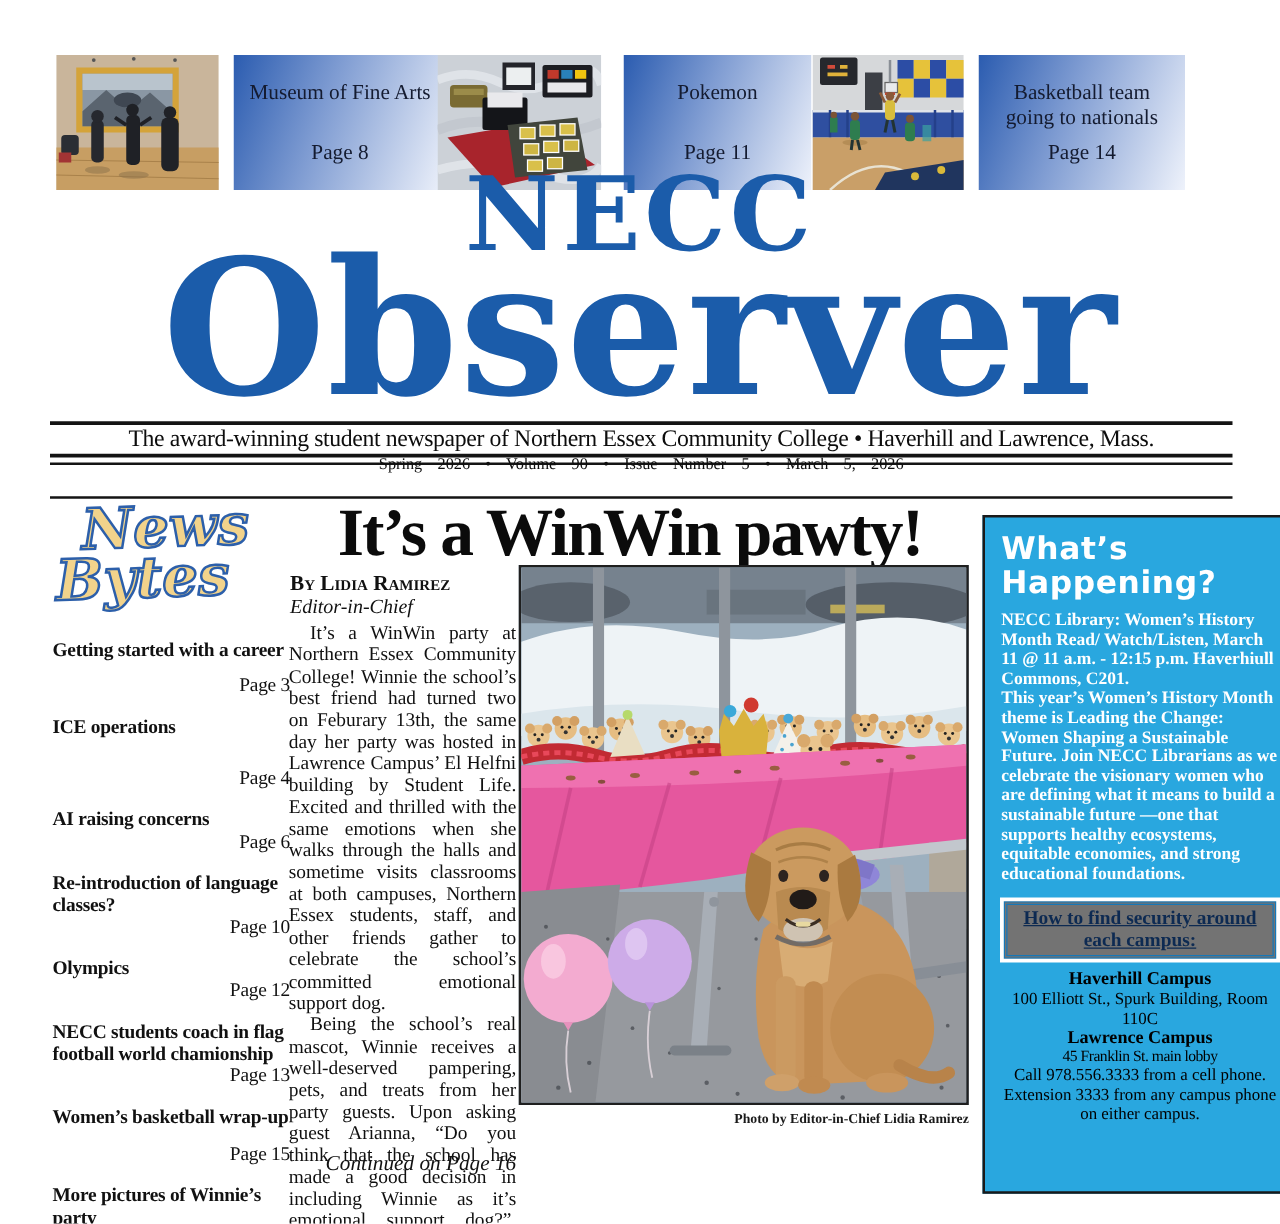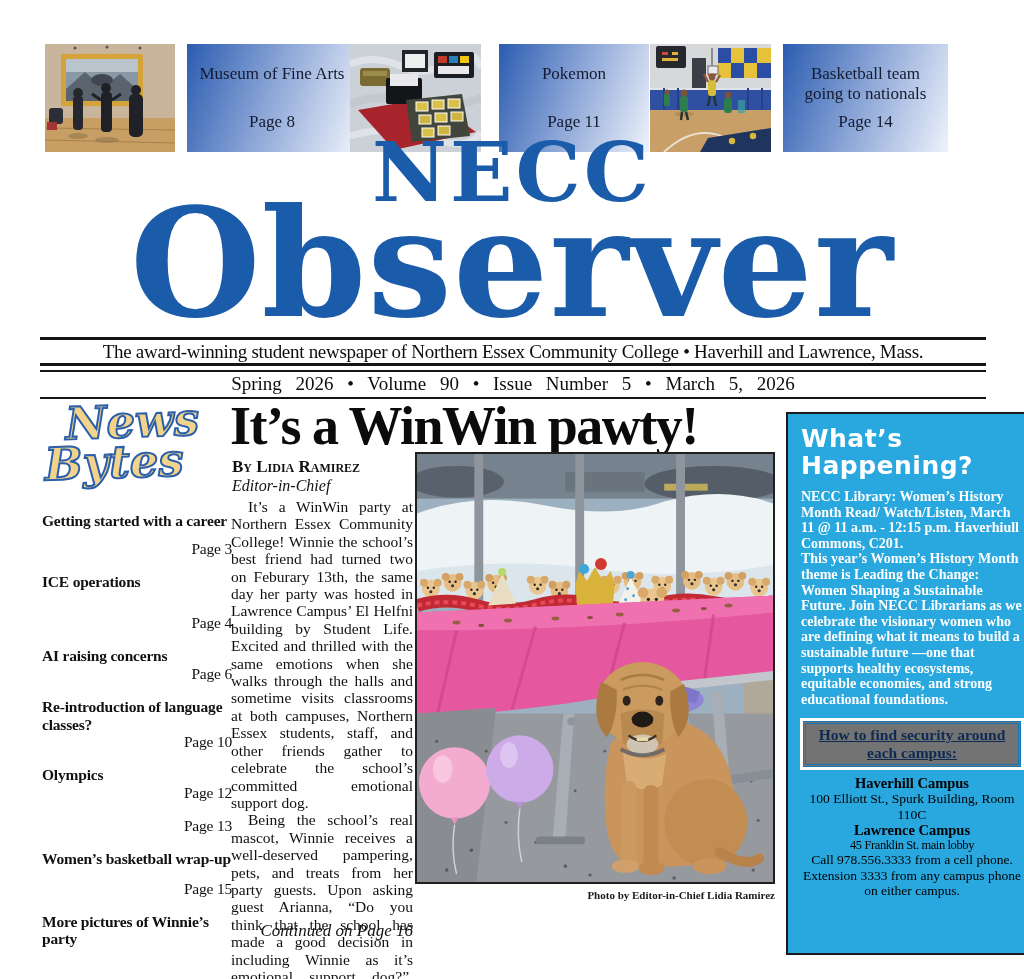--- a/index.html
+++ b/index.html
@@ -22,40 +22,40 @@
   .masthead{position:absolute;left:0;right:0;top:136px;text-align:center;color:#1b5caa;
             font-family:"DejaVu Serif",serif;font-weight:bold;}
   .m-kicker{font-size:82px;line-height:.9;letter-spacing:3px;}
   .m-title{font-size:150px;line-height:.9;letter-spacing:1px;margin-top:-14px;}
 
   .rule{position:absolute;left:40px;right:38px;background:#141414;}
   #ruleA{top:337px;height:3px;} #ruleB{top:363px;height:3px;}
   #ruleC{top:370px;height:2px;} #ruleD{top:397px;height:2px;}
   .tagline{position:absolute;left:40px;right:38px;top:341px;text-align:center;
            font-size:19px;letter-spacing:-0.3px;color:#0d0d0d;}
-  .issueline{position:absolute;left:40px;right:38px;top:373px;text-align:center;
-             font-size:19px;word-spacing:9px;color:#0d0d0d;}
+  .issueline{position:absolute;left:40px;right:38px;top:363px;text-align:center;
+             font-size:13px;word-spacing:9px;color:#0d0d0d;}
 
   
   .nb-logo{position:absolute;left:40px;top:402px;width:190px;
            font-family:"DejaVu Serif",serif;font-weight:bold;font-style:italic;
            font-size:45px;line-height:.88;color:#f2d38b;
            -webkit-text-stroke:2px #2c5faa;text-shadow:0 0 1px #2c5faa;
            transform:rotate(-2deg);}
   .nb-logo .l1{padding-left:26px;}
   .nb-logo .l2{padding-left:4px;}
   .nb-list{position:absolute;left:42px;top:512px;width:192px;font-size:15.5px;letter-spacing:-0.2px;}
   .nb-item{margin-bottom:15px;}
   .nb-title{font-weight:bold;line-height:1.14;}
   .nb-page{text-align:right;padding-right:2px;}
   .pt10{margin-top:10px;} .pt24{margin-top:24px;} .pt0{margin-top:0px;} .pt12{margin-top:12px;}
 
   
   .headline{position:absolute;left:230px;top:399px;width:548px;font-size:54px;font-weight:bold;
-            letter-spacing:-1.5px;line-height:1;color:#0b0b0b;white-space:nowrap;}
+            letter-spacing:-1.5px;line-height:1;color:#0b0b0b;white-space:nowrap;text-align:center;}
   .byline{position:absolute;left:232px;top:457px;font-variant:small-caps;font-weight:bold;font-size:17px;}
   .role{position:absolute;left:232px;top:477px;font-style:italic;font-size:16px;}
   .article-body{position:absolute;left:231px;top:498px;width:182px;font-size:15.5px;
                 line-height:17.4px;text-align:justify;color:#101010;}
   .article-body p{margin:0;text-indent:17px;}
   .continued{position:absolute;left:231px;top:921px;width:182px;font-style:italic;
              font-size:17px;text-align:right;}
 
   .photo{position:absolute;left:415px;top:452px;width:360px;height:432px;
          border:2px solid #1f1f1f;box-sizing:border-box;background:#9db0bf;}
@@ -240,20 +240,21 @@
     </div>
     <div class="nb-item">
       <div class="nb-title">Re-introduction of language classes?</div>
       <div class="nb-page pt0">Page 10</div>
     </div>
     <div class="nb-item">
       <div class="nb-title">Olympics</div>
       <div class="nb-page pt0">Page 12</div>
     </div>
     <div class="nb-item">
+      <div class="nb-title">NECC students coach in flag football world chamionship</div>
       <div class="nb-page pt0">Page 13</div>
     </div>
     <div class="nb-item">
       <div class="nb-title">Women’s basketball wrap-up</div>
       <div class="nb-page pt12">Page 15</div>
     </div>
     <div class="nb-item">
       <div class="nb-title">More pictures of Winnie’s party</div>
 
     </div>

